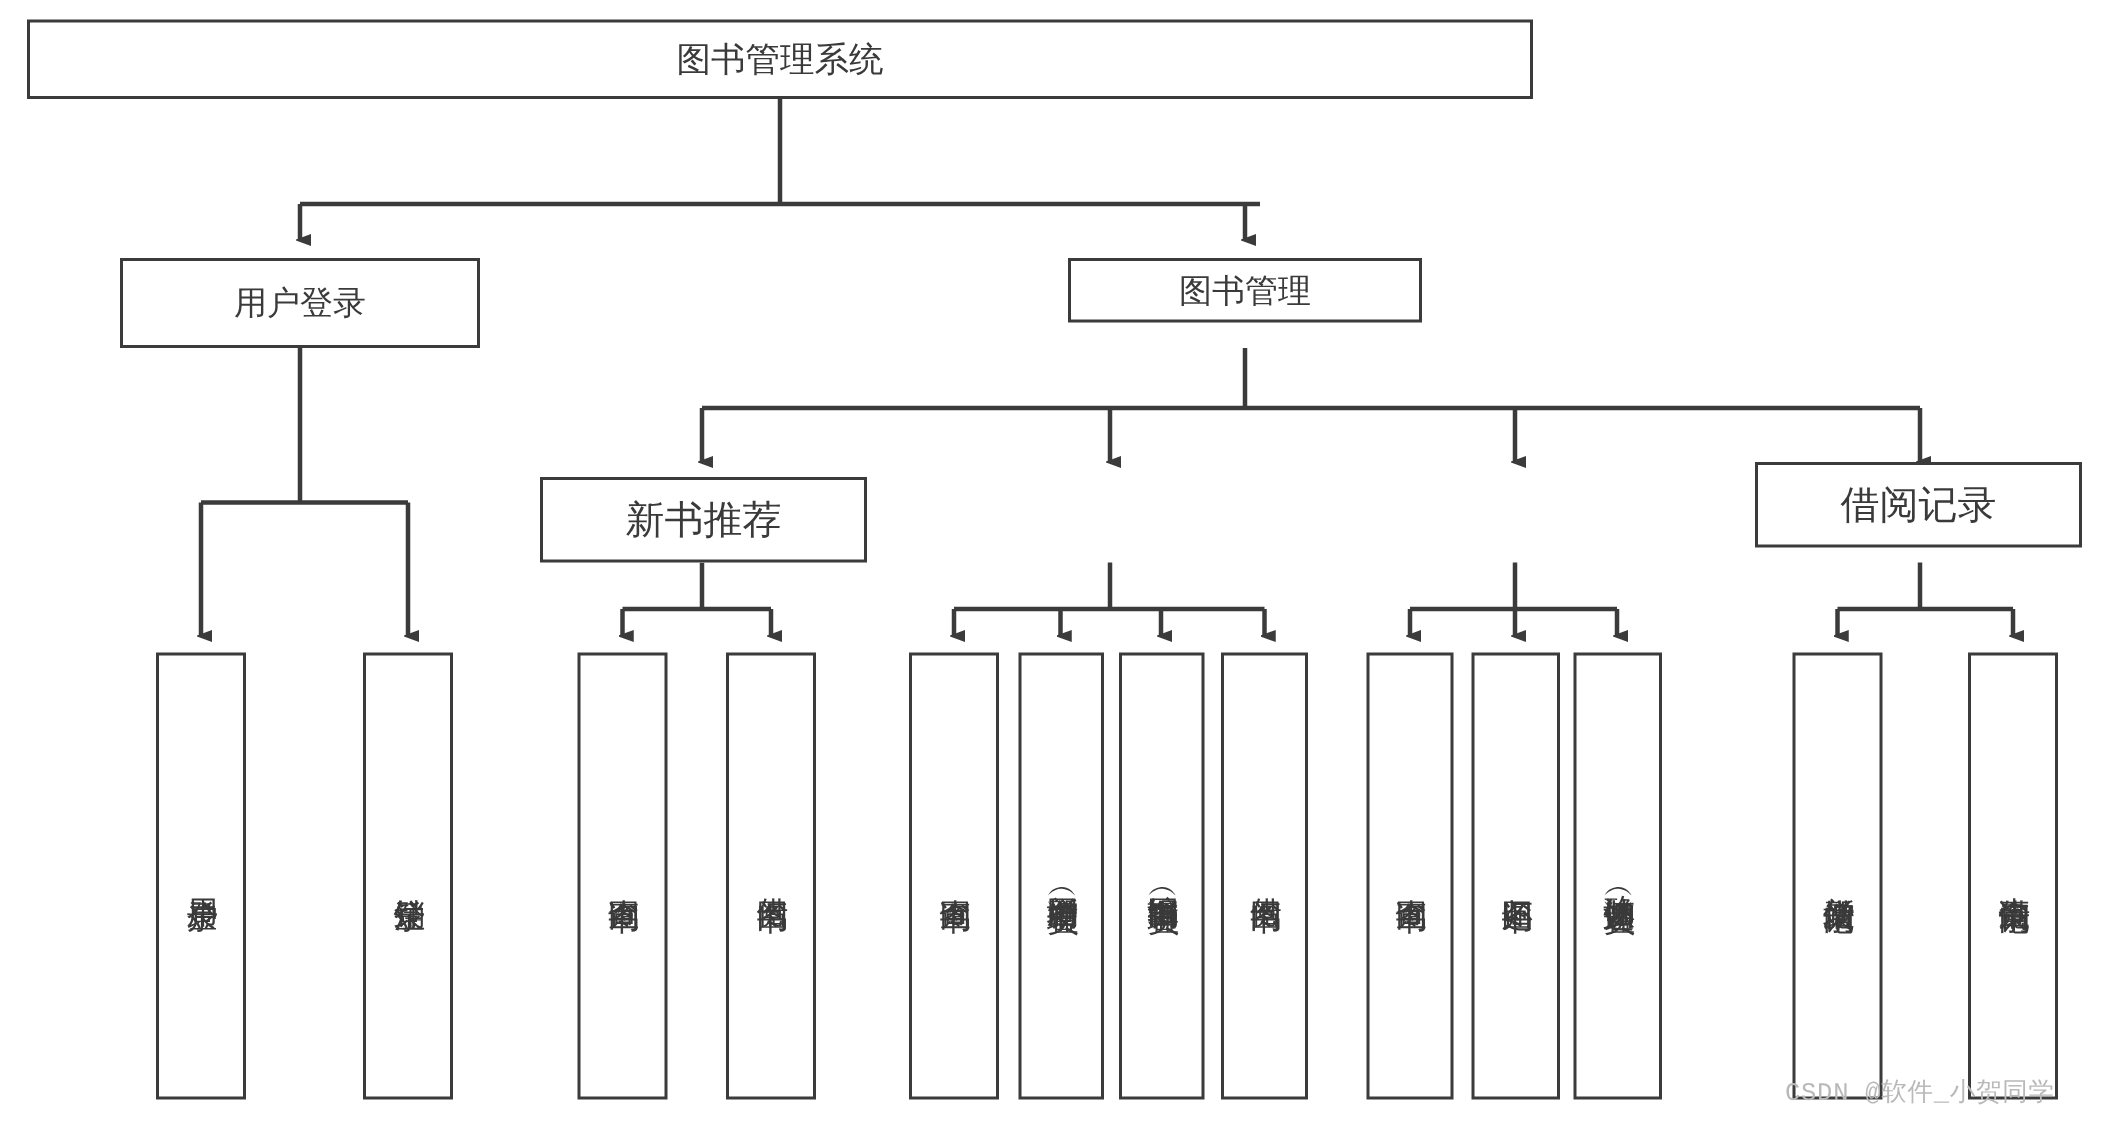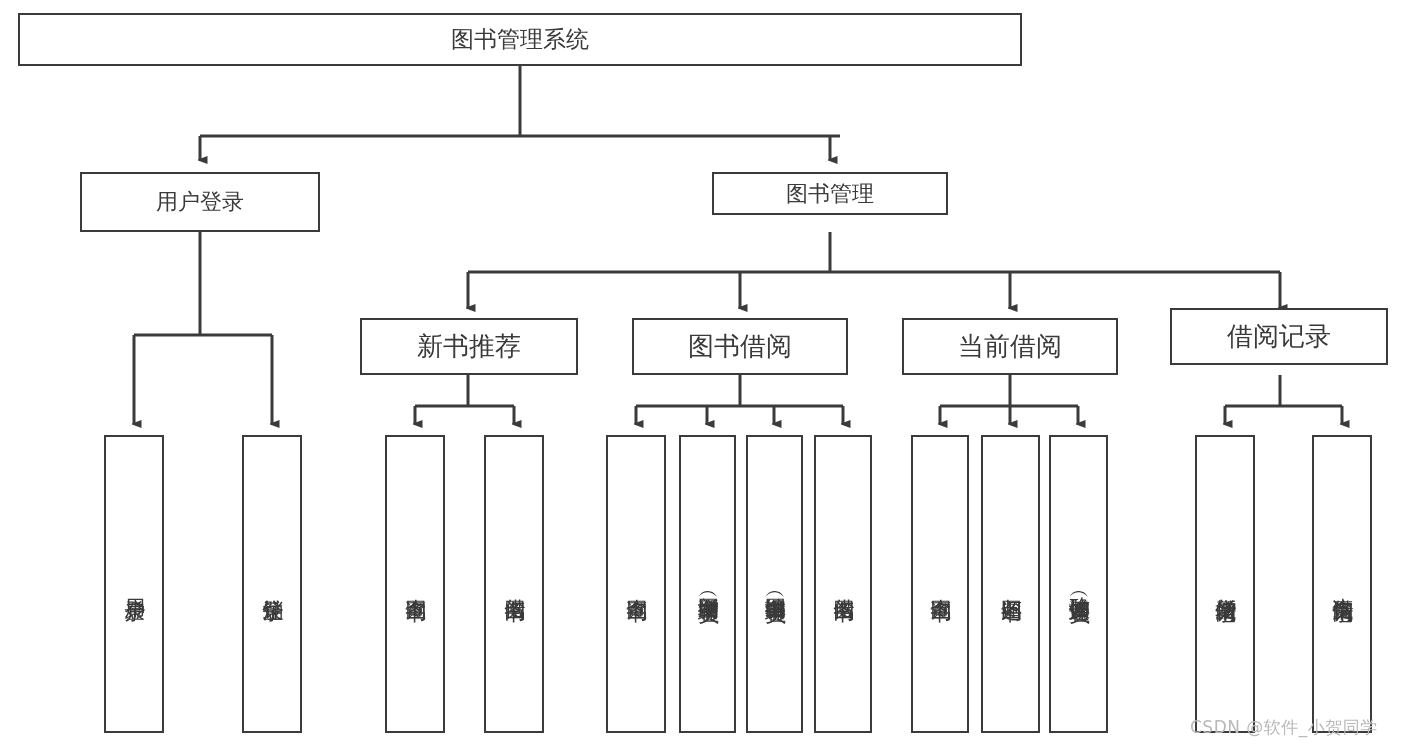--- a/index.html
+++ b/index.html
@@ -64,20 +64,21 @@
     text-align: center;
   }
   .watermark {
     position: absolute;
     left: 1190px;
     top: 716px;
     font-size: 17px;
     color: #b9b9b9;
     white-space: nowrap;
     letter-spacing: 0.5px;
+    font-family: Liberation Mono, monospace;
   }
 </style>
 </head>
 <body>
 
 <div id="canvas">
 
   <svg id="edges" viewBox="0 0 1405 747" xmlns="http://www.w3.org/2000/svg">
     <defs>
       <marker id="arrow" markerWidth="10" markerHeight="10" refX="5" refY="7.5" orient="auto" markerUnits="userSpaceOnUse">
@@ -135,26 +136,20 @@
   <div class="node l2" style="left: 80px; top: 172px; width: 240px; height: 60px;">
     <span class="lbl">用户登录</span>
   </div>
   <div class="node l2" style="left: 712px; top: 172px; width: 236px; height: 43px;">
     <span class="lbl">图书管理</span>
   </div>
 
   <div class="node l3" style="left: 360px; top: 318px; width: 218px; height: 57px;">
     <span class="lbl">新书推荐</span>
   </div>
-  <div class="node l3" style="left: 632px; top: 318px; width: 216px; height: 57px;">
-    <span class="lbl">图书借阅</span>
-  </div>
-  <div class="node l3" style="left: 902px; top: 318px; width: 216px; height: 57px;">
-    <span class="lbl">当前借阅</span>
-  </div>
   <div class="node l3" style="left: 1170px; top: 308px; width: 218px; height: 57px;">
     <span class="lbl">借阅记录</span>
   </div>
 
   <div class="node leaf" style="left: 104px; top: 435px; width: 60px; height: 298px;">
     <span class="lbl">用户登录</span>
   </div>
   <div class="node leaf" style="left: 242px; top: 435px; width: 60px; height: 298px;">
     <span class="lbl">注销登录</span>
   </div>

